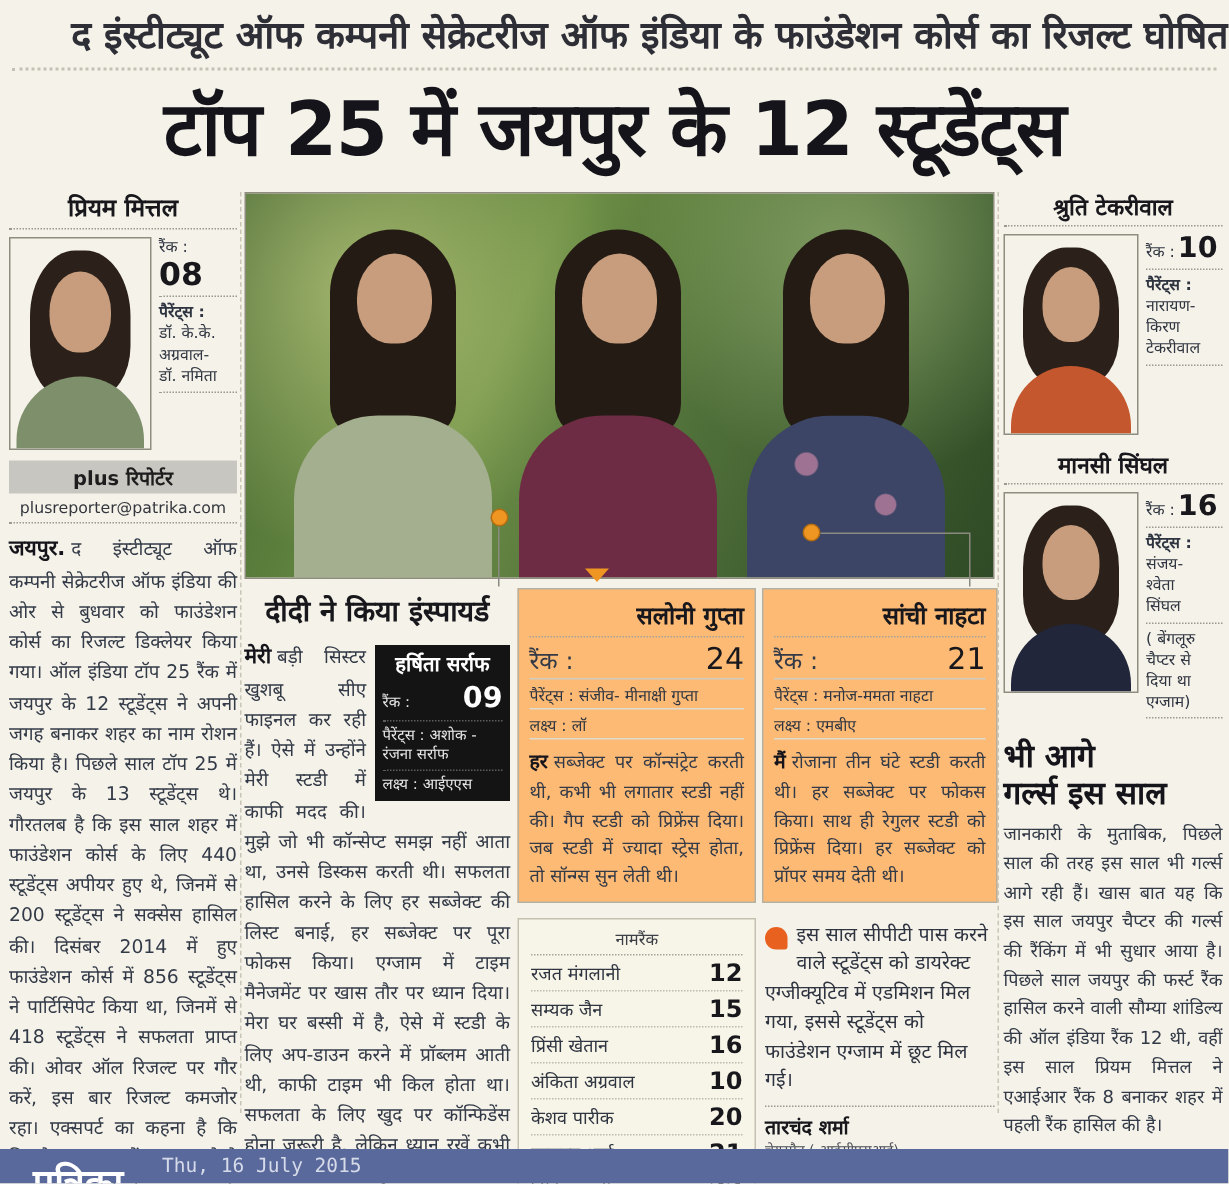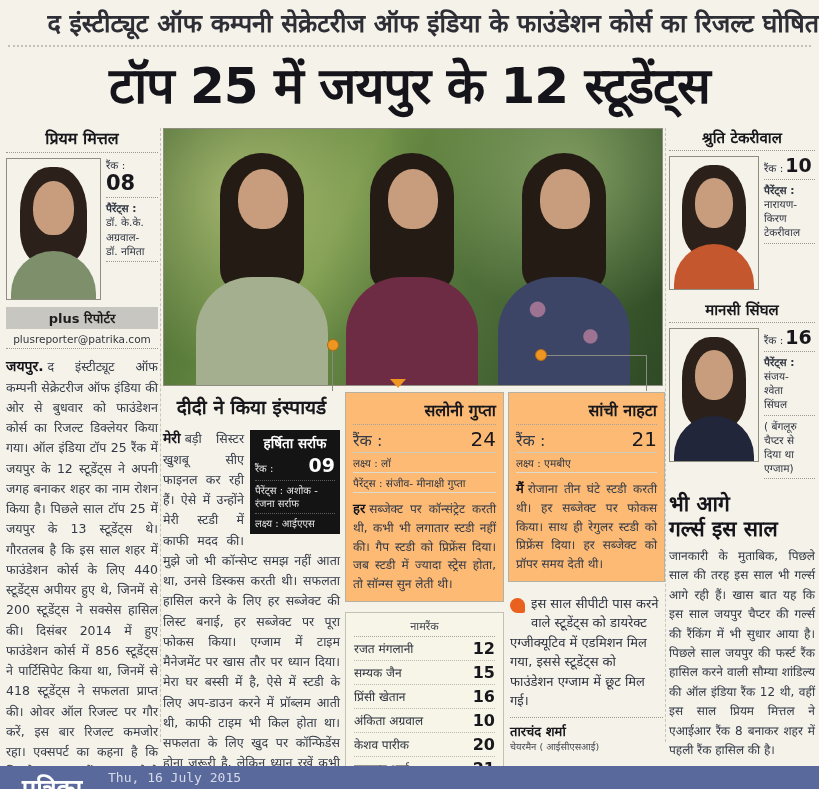--- a/index.html
+++ b/index.html
@@ -195,22 +195,22 @@
   </div>
 </div>
 
 <div class="col" style="left:345px; top:392px; width:159px;">
   <div class="info-box">
     <div class="ib-name">सलोनी गुप्ता</div>
     <div class="ib-rank">
       <span>रैंक :</span>
       <span class="num">24</span>
     </div>
+    <div class="ib-line">पैरेंट्स : संजीव- मीनाक्षी गुप्ता</div>
     <div class="ib-line">लक्ष्य : लॉ</div>
-    <div class="ib-line">पैरेंट्स : संजीव- मीनाक्षी गुप्ता</div>
     <div class="ib-body">
       <span class="lead" style="font-size:13px;margin-top:15px;">हर</span><span>सब्जेक्ट पर कॉन्संट्रेट करती थी, कभी भी लगातार स्टडी नहीं की। गैप स्टडी को प्रिफ्रेंस दिया। जब स्टडी में ज्यादा स्ट्रेस होता, तो सॉन्ग्स सुन लेती थी।</span>
     </div>
   </div>
   <div class="rank-table">
     <div class="rt-head">
       <span>नाम</span>
         <span>रैंक</span>
     </div>
     <div class="rt-row">
@@ -244,20 +244,21 @@
   </div>
 </div>
 
 <div class="col" style="left:508px; top:392px; width:157px;">
   <div class="info-box">
     <div class="ib-name">सांची नाहटा</div>
     <div class="ib-rank">
       <span>रैंक :</span>
       <span class="num">21</span>
     </div>
+    <div class="ib-line">पैरेंट्स : मनोज-ममता नाहटा</div>
     <div class="ib-line">लक्ष्य : एमबीए</div>
     <div class="ib-body">
       <span class="lead" style="font-size:13px;">मैं</span><span>रोजाना तीन घंटे स्टडी करती थी। हर सब्जेक्ट पर फोकस किया। साथ ही रेगुलर स्टडी को प्रिफ्रेंस दिया। हर सब्जेक्ट को प्रॉपर समय देती थी।</span>
     </div>
   </div>
   <div class="quote">
     <span class="quote-icon"></span>
     <div class="qtext">इस साल सीपीटी पास करने वाले स्टूडेंट्स को डायरेक्ट एग्जीक्यूटिव में एडमिशन मिल गया, इससे स्टूडेंट्स को फाउंडेशन एग्जाम में छूट मिल गई।</div>
     <div class="qsep"></div>
     <div class="qauthor">तारचंद शर्मा</div>

